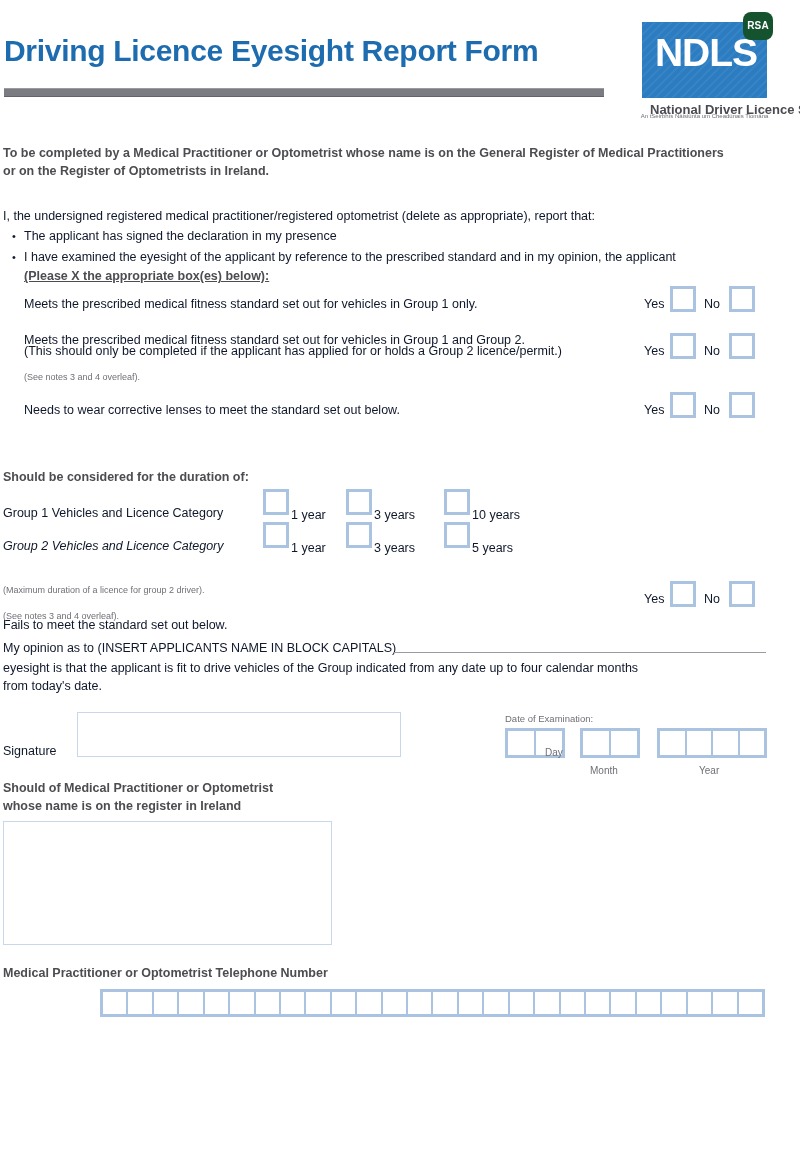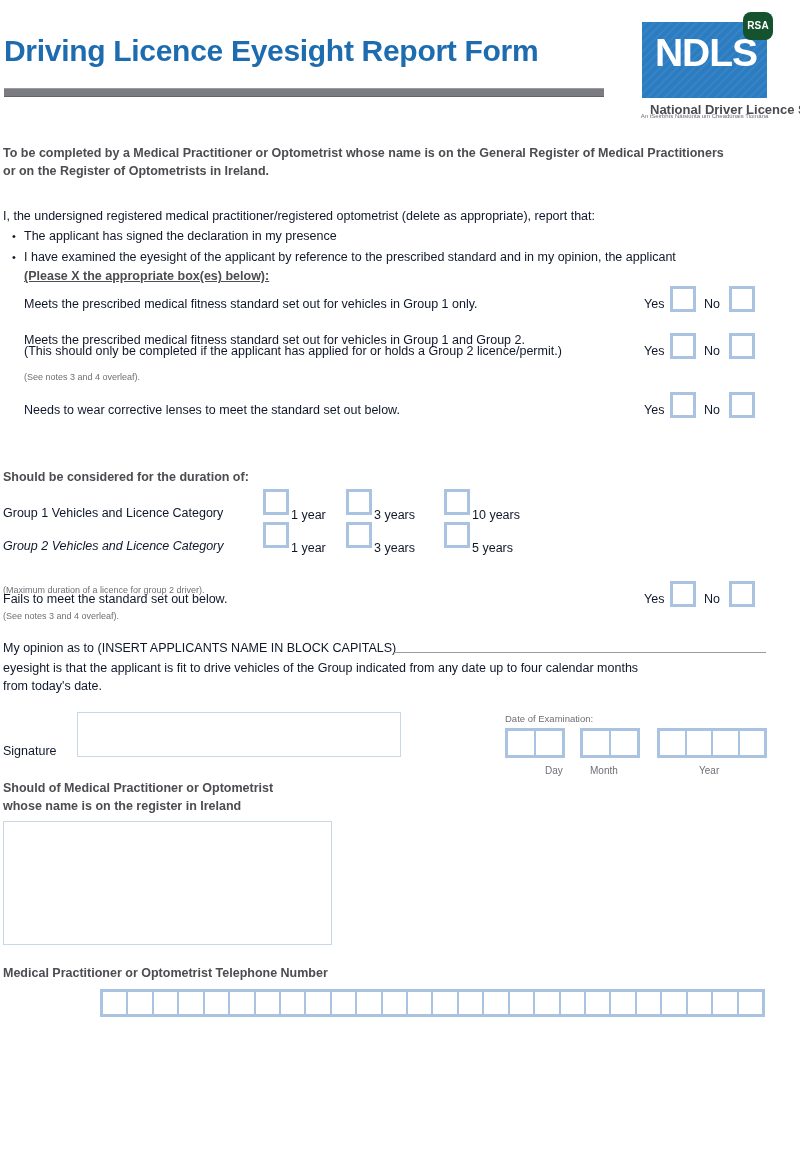--- a/index.html
+++ b/index.html
@@ -232,42 +232,42 @@
   <div class="t" style="left:3px; top:539px;font-style:italic;">Group 2 Vehicles and Licence Category</div>
   <div class="cbox" style="left:263px; top:522px; width:26px; height:26px;"></div>
   <div class="t" style="left:291px; top:541px;">1 year</div>
   <div class="cbox" style="left:346px; top:522px; width:26px; height:26px;"></div>
   <div class="t" style="left:374px; top:541px;">3 years</div>
   <div class="cbox" style="left:444px; top:522px; width:26px; height:26px;"></div>
   <div class="t" style="left:472px; top:541px;">5 years</div>
 
   <div class="t small" style="left:3px; top:558px;margin-top:27px;">(Maximum duration of a licence for group 2 driver).</div>
 
-  <div class="t" style="left:3px; top:592px;">Fails to meet the standard set out below.</div>
+  <div class="t" style="left:3px; top:618px;">Fails to meet the standard set out below.</div>
   <div class="t small" style="left:3px; top:611px;">(See notes 3 and 4 overleaf).</div>
   <div class="t" style="left:644px; top:592px;">Yes</div>
   <div class="cbox" style="left:670px; top:581px; width:26px; height:26px;"></div>
   <div class="t" style="left:704px; top:592px;">No</div>
   <div class="cbox" style="left:729px; top:581px; width:26px; height:26px;"></div>
 
   <div class="t" style="left:3px; top:641px;">My opinion as to (INSERT APPLICANTS NAME IN BLOCK CAPITALS)</div>
   <div class="rule" style="left:394px; top:652px; width:372px;"></div>
   <div class="t" style="left:3px; top:661px;">eyesight is that the applicant is fit to drive vehicles of the Group indicated from any date up to four calendar months</div>
   <div class="t" style="left:3px; top:679px;">from today's date.</div>
 
   <div class="t" style="left:3px; top:744px;">Signature</div>
   <div class="linebox" style="left:77px; top:712px; width:324px; height:45px;"></div>
 
   <div class="t small" style="left:505px; top:713px; font-size:9.5px;">Date of Examination:</div>
 
   <div class="cell-strip" style="left:505px; top:728px; width:60px; height:30px;">
     <div class="cell"></div>
     <div class="cell"></div>
   </div>
-  <div class="t small" style="left:521px; top:765px; font-size:10px;padding-left:24px;">Day</div>
+  <div class="t small" style="left:521px; top:747px; font-size:10px;padding-left:24px;">Day</div>
 
   <div class="cell-strip" style="left:580px; top:728px; width:60px; height:30px;">
     <div class="cell"></div>
     <div class="cell"></div>
   </div>
   <div class="t small" style="left:590px; top:765px; font-size:10px;">Month</div>
 
   <div class="cell-strip" style="left:657px; top:728px; width:110px; height:30px;">
     <div class="cell"></div>
     <div class="cell"></div>

